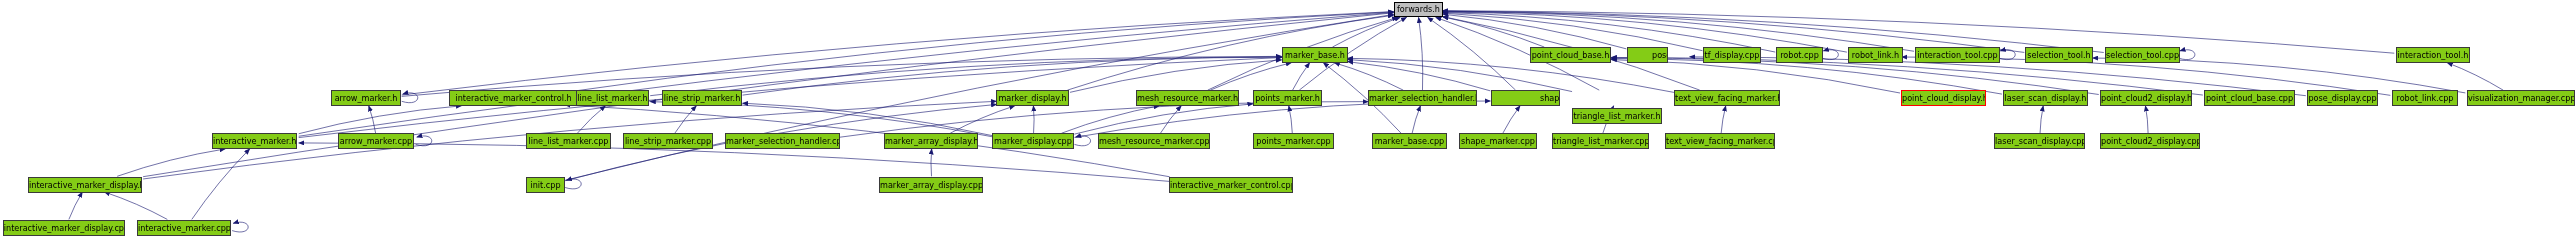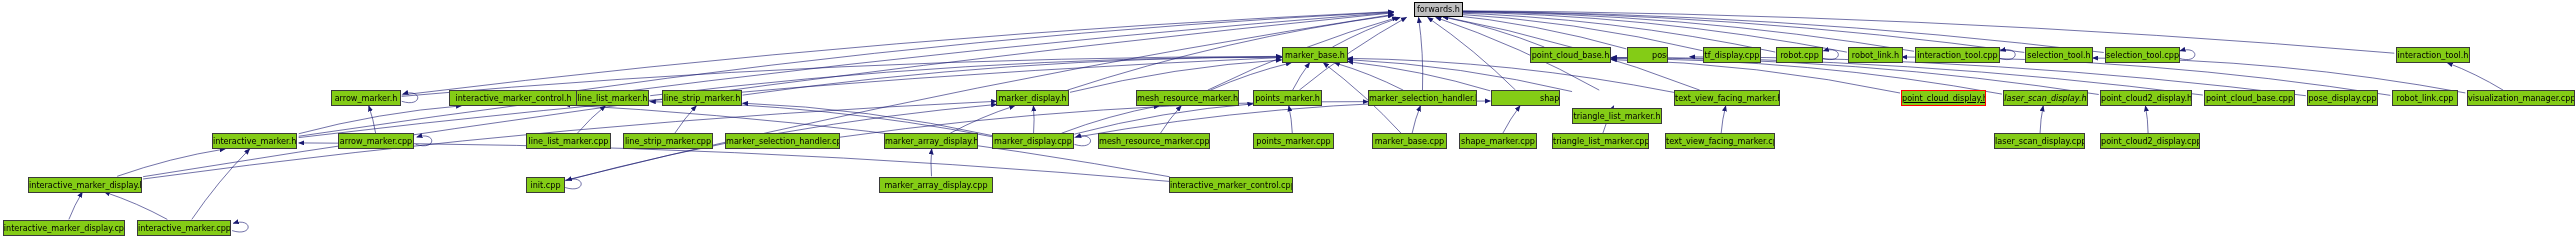--- a/index.html
+++ b/index.html
@@ -3,21 +3,21 @@
 <meta charset="utf-8">
 <style>
   html,body{margin:0;padding:0;background:#ffffff;}
   #canvas{position:relative;width:2576px;height:239px;overflow:hidden;
           font-family:"DejaVu Sans","Liberation Sans",sans-serif;}
   #edges{position:absolute;left:0;top:0;pointer-events:none;}
   .node{position:absolute;height:15.7px;line-height:14.6px;box-sizing:border-box;
         border:0.6px solid var(--node-border,#3a3a3a);background:#84cc16;color:#000;
         font-size:8.1px;text-align:center;white-space:nowrap;overflow:hidden;
         cursor:pointer;z-index:2;}
-  .node.root{background:var(--root-fill,#bfbfbf);border:1.1px solid #000;line-height:13px;margin-left:20px;}
+  .node.root{background:var(--root-fill,#bfbfbf);border:1.1px solid #000;line-height:13px;}
   .node.red{border-color:var(--red-border,#ff0000);}
 </style>
 </head>
 <body>
 
 <div id="canvas">
   <svg id="edges" width="2576" height="239" viewBox="0 0 4597 427" xmlns="http://www.w3.org/2000/svg">
       <defs>
         <marker id="arrow" markerWidth="11" markerHeight="9" refX="10" refY="4.5" orient="auto" markerUnits="userSpaceOnUse">
           <polygon points="0,0 11,4.5 0,9" fill="#191970"></polygon>
@@ -118,22 +118,22 @@
     <div class="node" style="left: 449px; top: 90px; width: 129px;">interactive_marker_control.h</div>
     <div class="node" style="left: 576px; top: 90px; width: 73px;">line_list_marker.h</div>
     <div class="node" style="left: 662px; top: 90px; width: 80px;">line_strip_marker.h</div>
     <div class="node" style="left: 996px; top: 90px; width: 73px;">marker_display.h</div>
     <div class="node" style="left: 1136px; top: 90px; width: 103px;">mesh_resource_marker.h</div>
     <div class="node" style="left: 1253px; top: 90px; width: 69px;">points_marker.h</div>
     <div class="node" style="left: 1368px; top: 90px; width: 109px;">marker_selection_handler.h</div>
     <div class="node" style="left: 1491px; top: 90px; width: 69px; padding-left: 48px;">shape_marker.h</div>
     <div class="node" style="left: 1572px; top: 90px; width: 90px; margin-top: 18px;">triangle_list_marker.h</div>
     <div class="node" style="left: 1674px; top: 90px; width: 106px;">text_view_facing_marker.h</div>
-    <div class="node red" style="left: 1901px; top: 90px; width: 85px; text-decoration: underline;">point_cloud_display.h</div>
-    <div class="node" style="left: 2003px; top: 90px; width: 85px; font-style: italic;">laser_scan_display.h</div>
+    <div class="node red" style="left: 1901px; top: 90px; width: 85px;">point_cloud_display.h</div>
+    <div class="node" style="left: 2003px; top: 90px; width: 85px;">laser_scan_display.h</div>
     <div class="node" style="left: 2100px; top: 90px; width: 92px;">point_cloud2_display.h</div>
     <div class="node" style="left: 2204px; top: 90px; width: 91px;">point_cloud_base.cpp</div>
     <div class="node" style="left: 2307px; top: 90px; width: 71px;">pose_display.cpp</div>
     <div class="node" style="left: 2392px; top: 90px; width: 66px;">robot_link.cpp</div>
     <div class="node" style="left: 2467px; top: 90px; width: 108px;">visualization_manager.cpp</div>
     <div class="node" style="left: 212px; top: 133px; width: 85px;">interactive_marker.h</div>
     <div class="node" style="left: 338px; top: 133px; width: 76px;">arrow_marker.cpp</div>
     <div class="node" style="left: 526px; top: 133px; width: 85px;">line_list_marker.cpp</div>
     <div class="node" style="left: 623px; top: 133px; width: 90px;">line_strip_marker.cpp</div>
     <div class="node" style="left: 725px; top: 133px; width: 115px;">marker_selection_handler.cpp</div>
@@ -142,18 +142,18 @@
     <div class="node" style="left: 1098px; top: 133px; width: 112px;">mesh_resource_marker.cpp</div>
     <div class="node" style="left: 1253px; top: 133px; width: 81px;">points_marker.cpp</div>
     <div class="node" style="left: 1372px; top: 133px; width: 75px;">marker_base.cpp</div>
     <div class="node" style="left: 1459px; top: 133px; width: 78px;">shape_marker.cpp</div>
     <div class="node" style="left: 1552px; top: 133px; width: 97px;">triangle_list_marker.cpp</div>
     <div class="node" style="left: 1665px; top: 133px; width: 110px;">text_view_facing_marker.cpp</div>
     <div class="node" style="left: 1994px; top: 133px; width: 91px;">laser_scan_display.cpp</div>
     <div class="node" style="left: 2100px; top: 133px; width: 100px;">point_cloud2_display.cpp</div>
     <div class="node" style="left: 28px; top: 177px; width: 114px;">interactive_marker_display.h</div>
     <div class="node" style="left: 526px; top: 177px; width: 39px;">init.cpp</div>
-    <div class="node" style="left: 879px; top: 177px; width: 114px;">marker_array_display.cpp</div>
+    <div class="node" style="left: 879px; top: 177px; width: 104px;">marker_array_display.cpp</div>
     <div class="node" style="left: 1169px; top: 177px; width: 124px;">interactive_marker_control.cpp</div>
     <div class="node" style="left: 2.8px; top: 220px; width: 122px;">interactive_marker_display.cpp</div>
     <div class="node" style="left: 137px; top: 220px; width: 94px;">interactive_marker.cpp</div>
   </div>
 
 
 </body></html>

